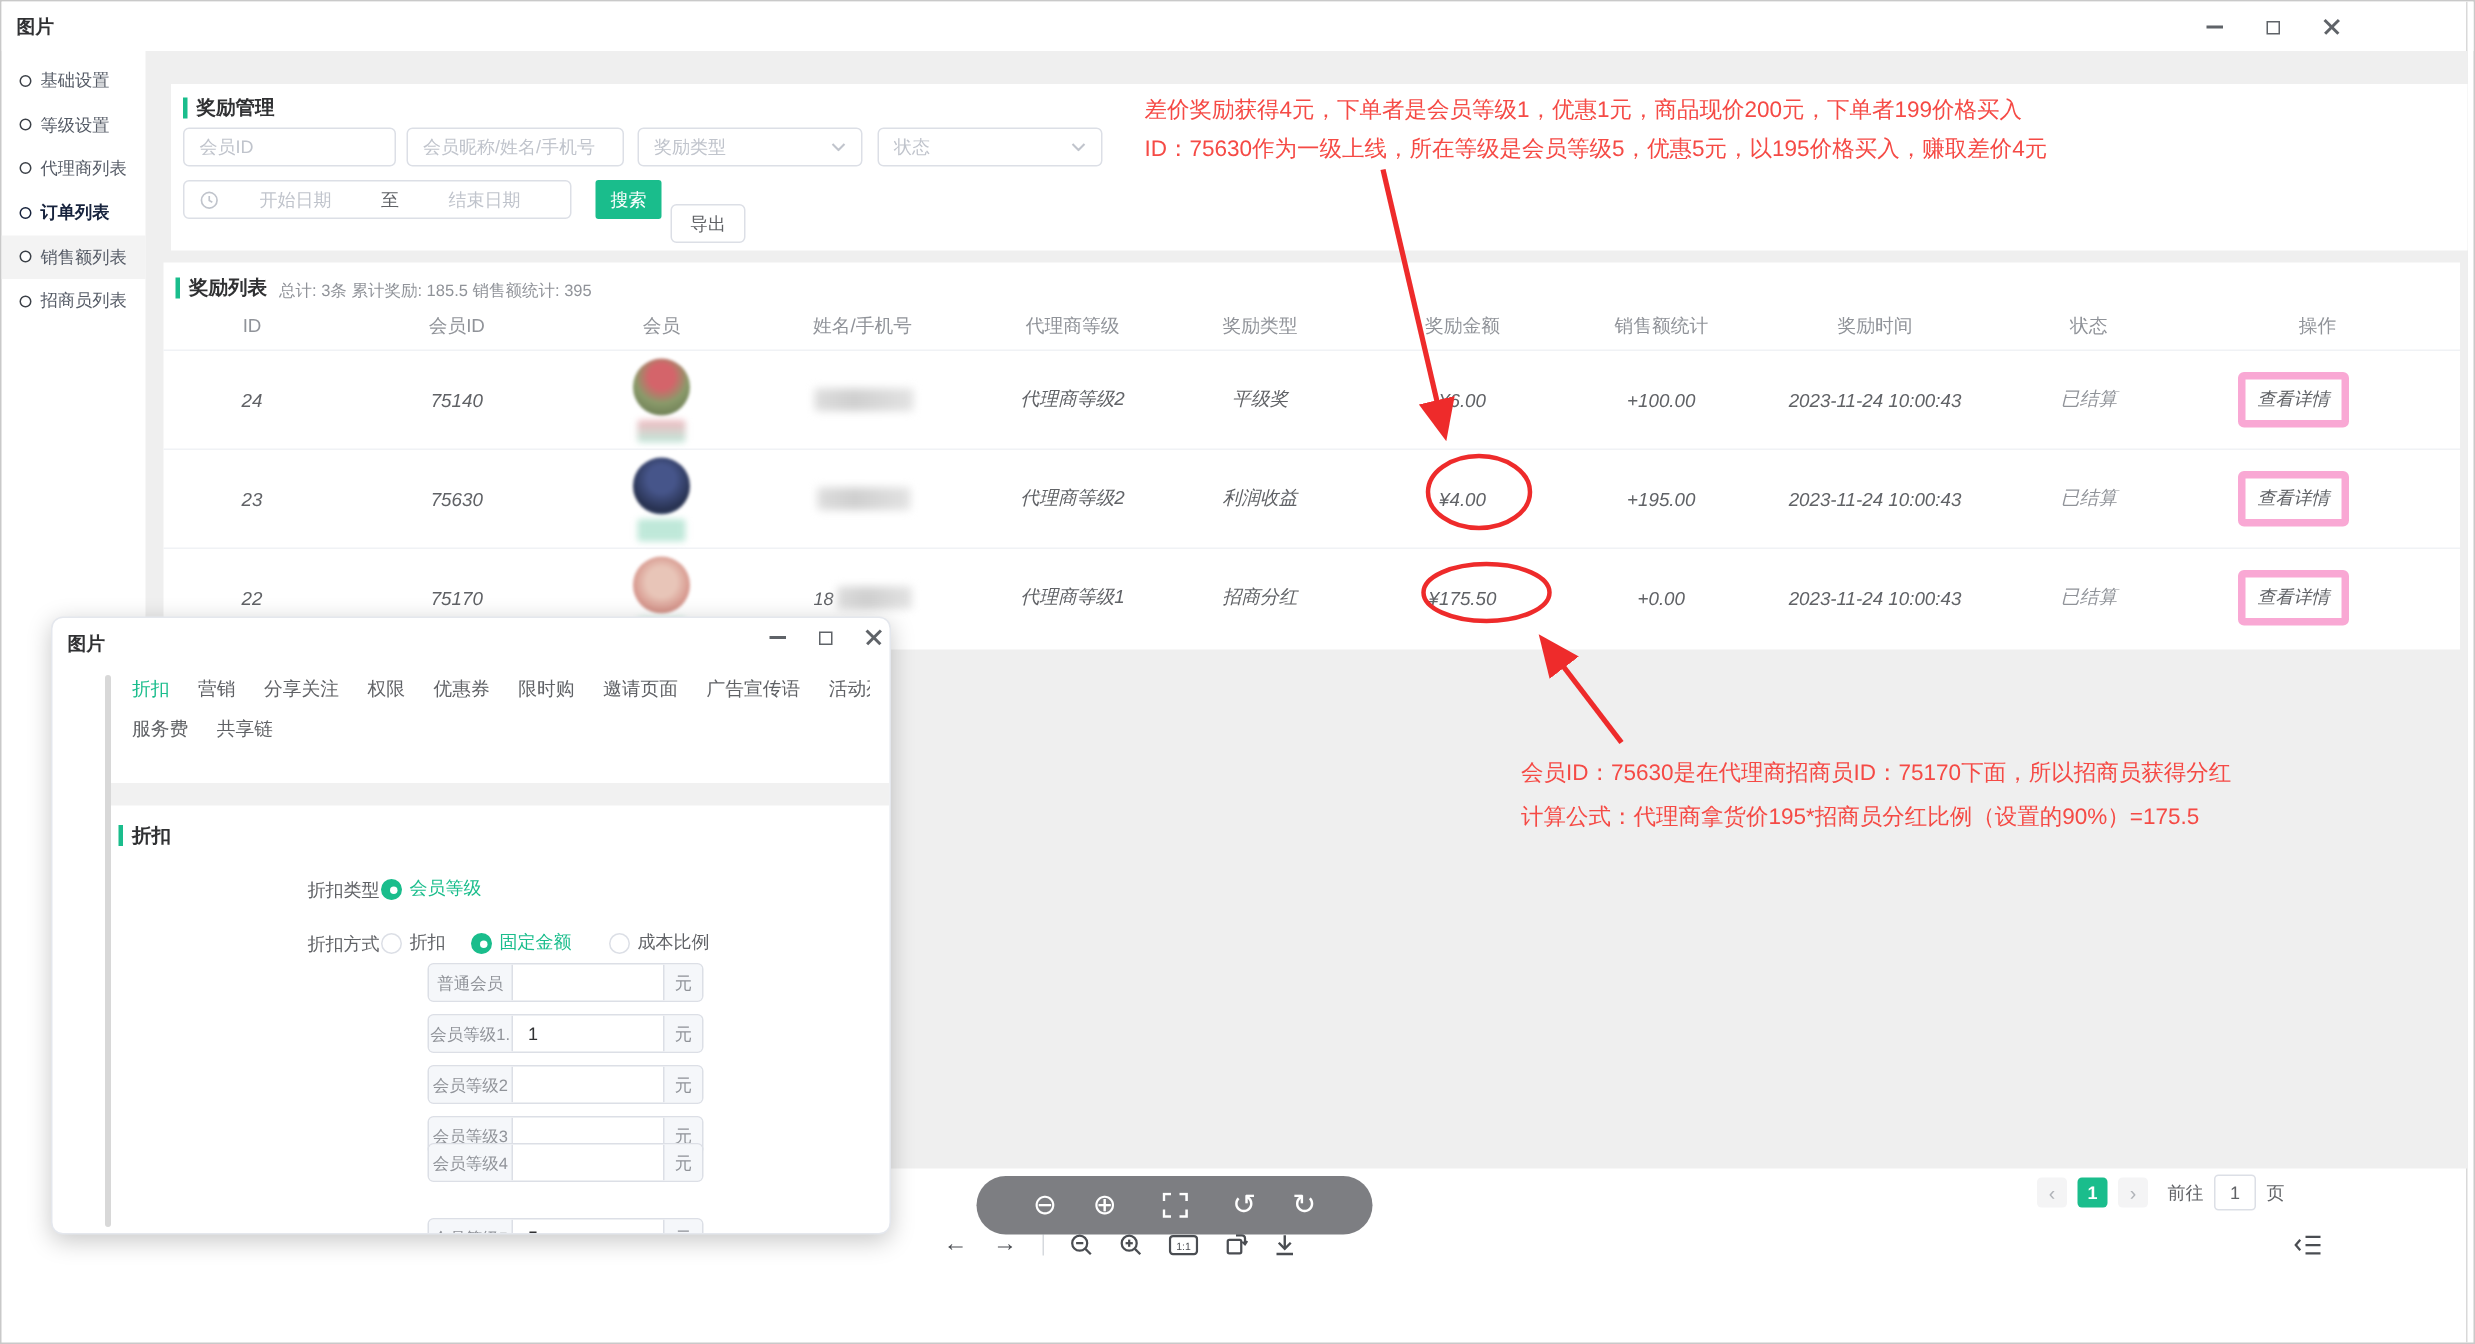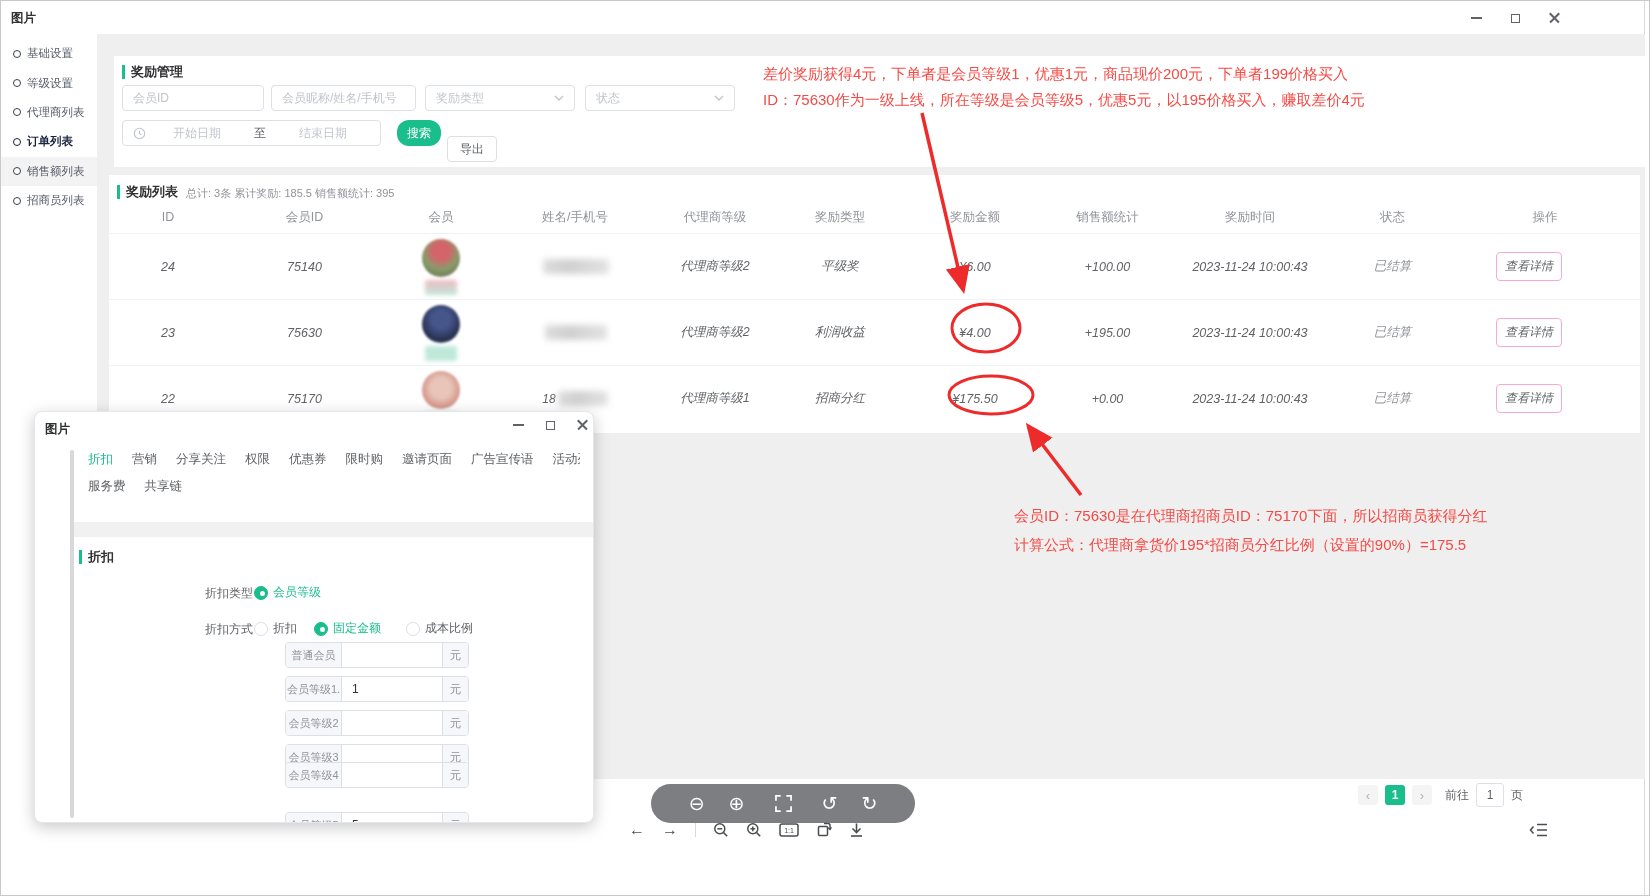--- a/index.html
+++ b/index.html
@@ -39,21 +39,21 @@
   .sec .stitle{font-size:13px;font-weight:bold;color:#303133;}
   .sec .stats{font-size:11px;color:#909399;margin-left:8px;margin-top:2px;}
 
   .ipt{position:absolute;height:26px;border:1px solid #dcdfe6;border-radius:4px;background:#fff;font-size:12px;color:#606266;padding:0 10px;outline:none;}
   .ipt::placeholder{color:#c0c4cc;}
   .select{position:absolute;height:26px;border:1px solid #dcdfe6;border-radius:4px;background:#fff;display:flex;align-items:center;padding:0 10px;font-size:12px;color:#c0c4cc;cursor:pointer;}
   .select .chev{margin-left:auto;}
   .datebox{position:absolute;height:26px;border:1px solid #dcdfe6;border-radius:4px;background:#fff;display:flex;align-items:center;font-size:12px;color:#c0c4cc;padding:0 10px;cursor:pointer;}
   .datebox .ph{width:86px;text-align:center;}
   .datebox .to{color:#606266;width:40px;text-align:center;}
-  .btn-green{position:absolute;height:26px;background:#1abd8c;color:#fff;font-size:12px;border:none;border-radius:12px;cursor:pointer;padding:0 10px;}
+  .btn-green{position:absolute;height:26px;background:#1abd8c;color:#fff;font-size:12px;border:none;border-radius:2px;cursor:pointer;padding:0 10px;}
   .btn-plain{position:absolute;height:26px;background:#fff;color:#606266;font-size:12px;border:1px solid #dcdfe6;border-radius:4px;cursor:pointer;padding:0 12px;}
 
   
   .grid11{display:grid;grid-template-columns:118px 155px 118px 150px 130px 120px 150px 115px 170px 115px 190px;align-items:center;}
   .thead{position:absolute;left:0;top:26px;width:1531px;height:32px;font-size:12.5px;color:#909399;}
   .thead div{text-align:center;}
   .tbody{position:absolute;left:0;top:58px;width:1531px;}
   .trow{height:66px;border-top:1px solid #f0f2f5;font-size:12.5px;color:#606266;}
   .trow div{text-align:center;font-style:italic;}
   .avatar-cell{display:flex;flex-direction:column;align-items:center;justify-content:center;}
@@ -61,21 +61,21 @@
   .avatar.a1{background:radial-gradient(circle at 50% 32%,#d4646a 0 26%,#8a9a6a 55%,#5d6e49 100%);}
   .avatar.a2{background:radial-gradient(circle at 50% 38%,#46558a 0 30%,#26304e 70%,#8fb0d8 100%);}
   .avatar.a3{background:radial-gradient(circle at 50% 45%,#e8c5b8 0 35%,#d89a90 65%,#b87a70 100%);}
   .tag{width:32px;height:15px;border-radius:2px;margin-top:3px;filter:blur(2px);}
   .tag.t1{background:linear-gradient(180deg,#f0b9c0,#bfe8d9);}
   .tag.t2{background:#bfe8d9;}
   .name-cell{display:flex;align-items:center;justify-content:center;gap:2px;}
   .nameblur{height:15px;border-radius:2px;background:linear-gradient(90deg,#dddddd,#cfcfcf 40%,#e3e3e3);filter:blur(3px);}
   .nameblur.n1{width:66px;}.nameblur.n2{width:62px;}.nameblur.n3{width:50px;}
   .phone{font-size:12px;color:#606266;}
-  .btn-view{display:inline-block;background:#fff;border:1px solid #f9a8d4;border-radius:4px;color:#606266;font-size:12px;padding:5px 8px;cursor:pointer;transform:translateX(-16px);}
+  .btn-view{display:inline-block;background:#fff;border:5px solid #f9a8d4;border-radius:4px;color:#606266;font-size:12px;padding:5px 8px;cursor:pointer;transform:translateX(-16px);}
 
   
   .annot{position:absolute;color:#f54a45;font-size:15px;line-height:26px;white-space:nowrap;z-index:6;}
   .overlay{left:0;top:0;width:1650px;height:896px;pointer-events:none;z-index:5;}
 
   
   .pagination{left:1357px;top:782px;display:flex;align-items:center;gap:7px;z-index:2;}
   .pg-btn{width:20px;height:20px;border-radius:3px;background:#f4f4f5;color:#b0b3b8;display:flex;align-items:center;justify-content:center;font-size:13px;cursor:pointer;}
   .pg-cur{width:20px;height:20px;border-radius:3px;background:#1abd8c;color:#fff;display:flex;align-items:center;justify-content:center;font-size:12px;font-weight:bold;cursor:pointer;}
   .pg-txt{font-size:12px;color:#606266;margin-left:6px;}

